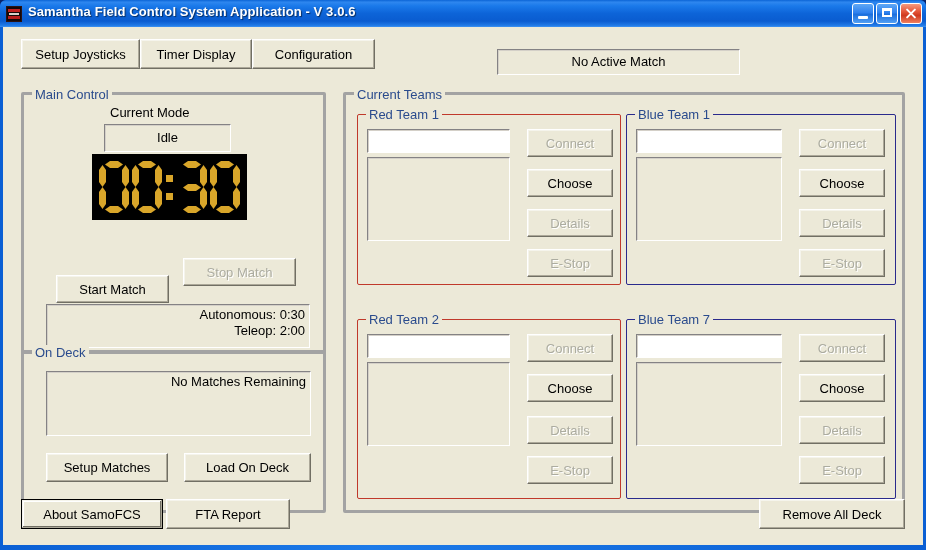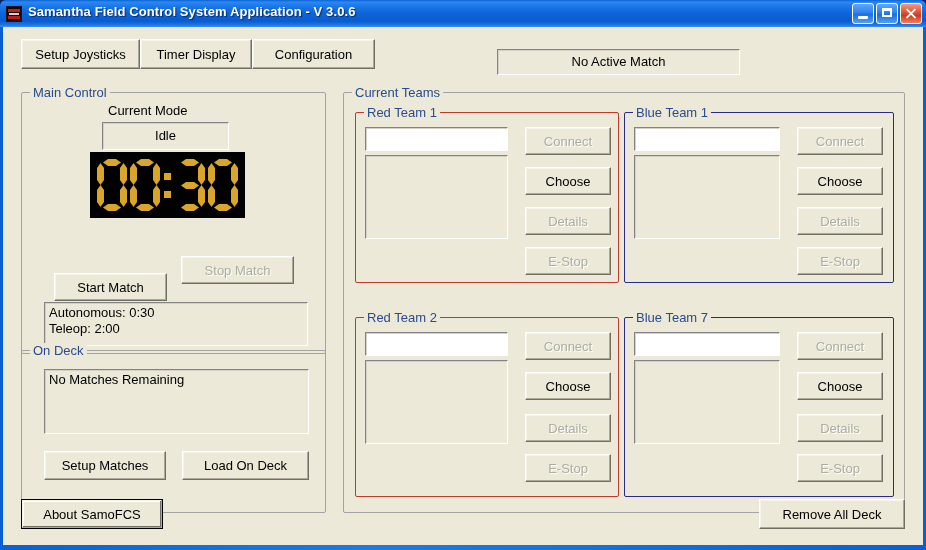--- a/index.html
+++ b/index.html
@@ -145,30 +145,31 @@
     border-left: 1px solid #848284;
     border-right: 1px solid #ffffff;
     border-bottom: 1px solid #ffffff;
     box-shadow: inset 1px 1px 0 #d4d0c8;
     box-sizing: border-box;
     font-size: 13px;
     color: #000;
     padding: 2px 4px;
     white-space: pre-line;
     line-height: 16px;
+    text-align: right;
   }
   .center-box {
     display: flex; align-items: center; justify-content: center;
   }
 
   
   .group {
     position: absolute;
     box-sizing: border-box;
-    border: 1px solid #a3a3a3;
+    border: 3px solid #a3a3a3;
     border-radius: 2px;
   }
   .group > .group-label {
     position: absolute;
     top: -8px; left: 8px;
     background: #ece9d8;
     padding: 0 3px;
     font-size: 13px;
     color: #2a4b8d;
     white-space: nowrap;
@@ -367,16 +368,17 @@
         <input class="textbox" style="left: 9px; top: 14px; width: 146px; height: 24px;" value="" placeholder="">
         <div class="listbox" style="left:9px; top:42px; width:146px; height:84px;"></div>
         <div class="btn disabled" style="left:172px; top:14px; width:86px; height:28px;">Connect</div>
         <div class="btn" style="left:172px; top:54px; width:86px; height:28px;">Choose</div>
         <div class="btn disabled" style="left:172px; top:96px; width:86px; height:28px;">Details</div>
         <div class="btn disabled" style="left:172px; top:136px; width:86px; height:28px;">E-Stop</div>
       </div>
     </div>
 
     <div class="btn default" style="left:18px; top:472px; width:142px; height:30px;">About SamoFCS</div>
+    <div class="btn" style="left:163px; top:472px; width:124px; height:30px;">FTA Report</div>
     <div class="btn" style="left:756px; top:472px; width:146px; height:30px;">Remove All Deck</div>
 
   </div>
 </div>
 
 </body></html>

